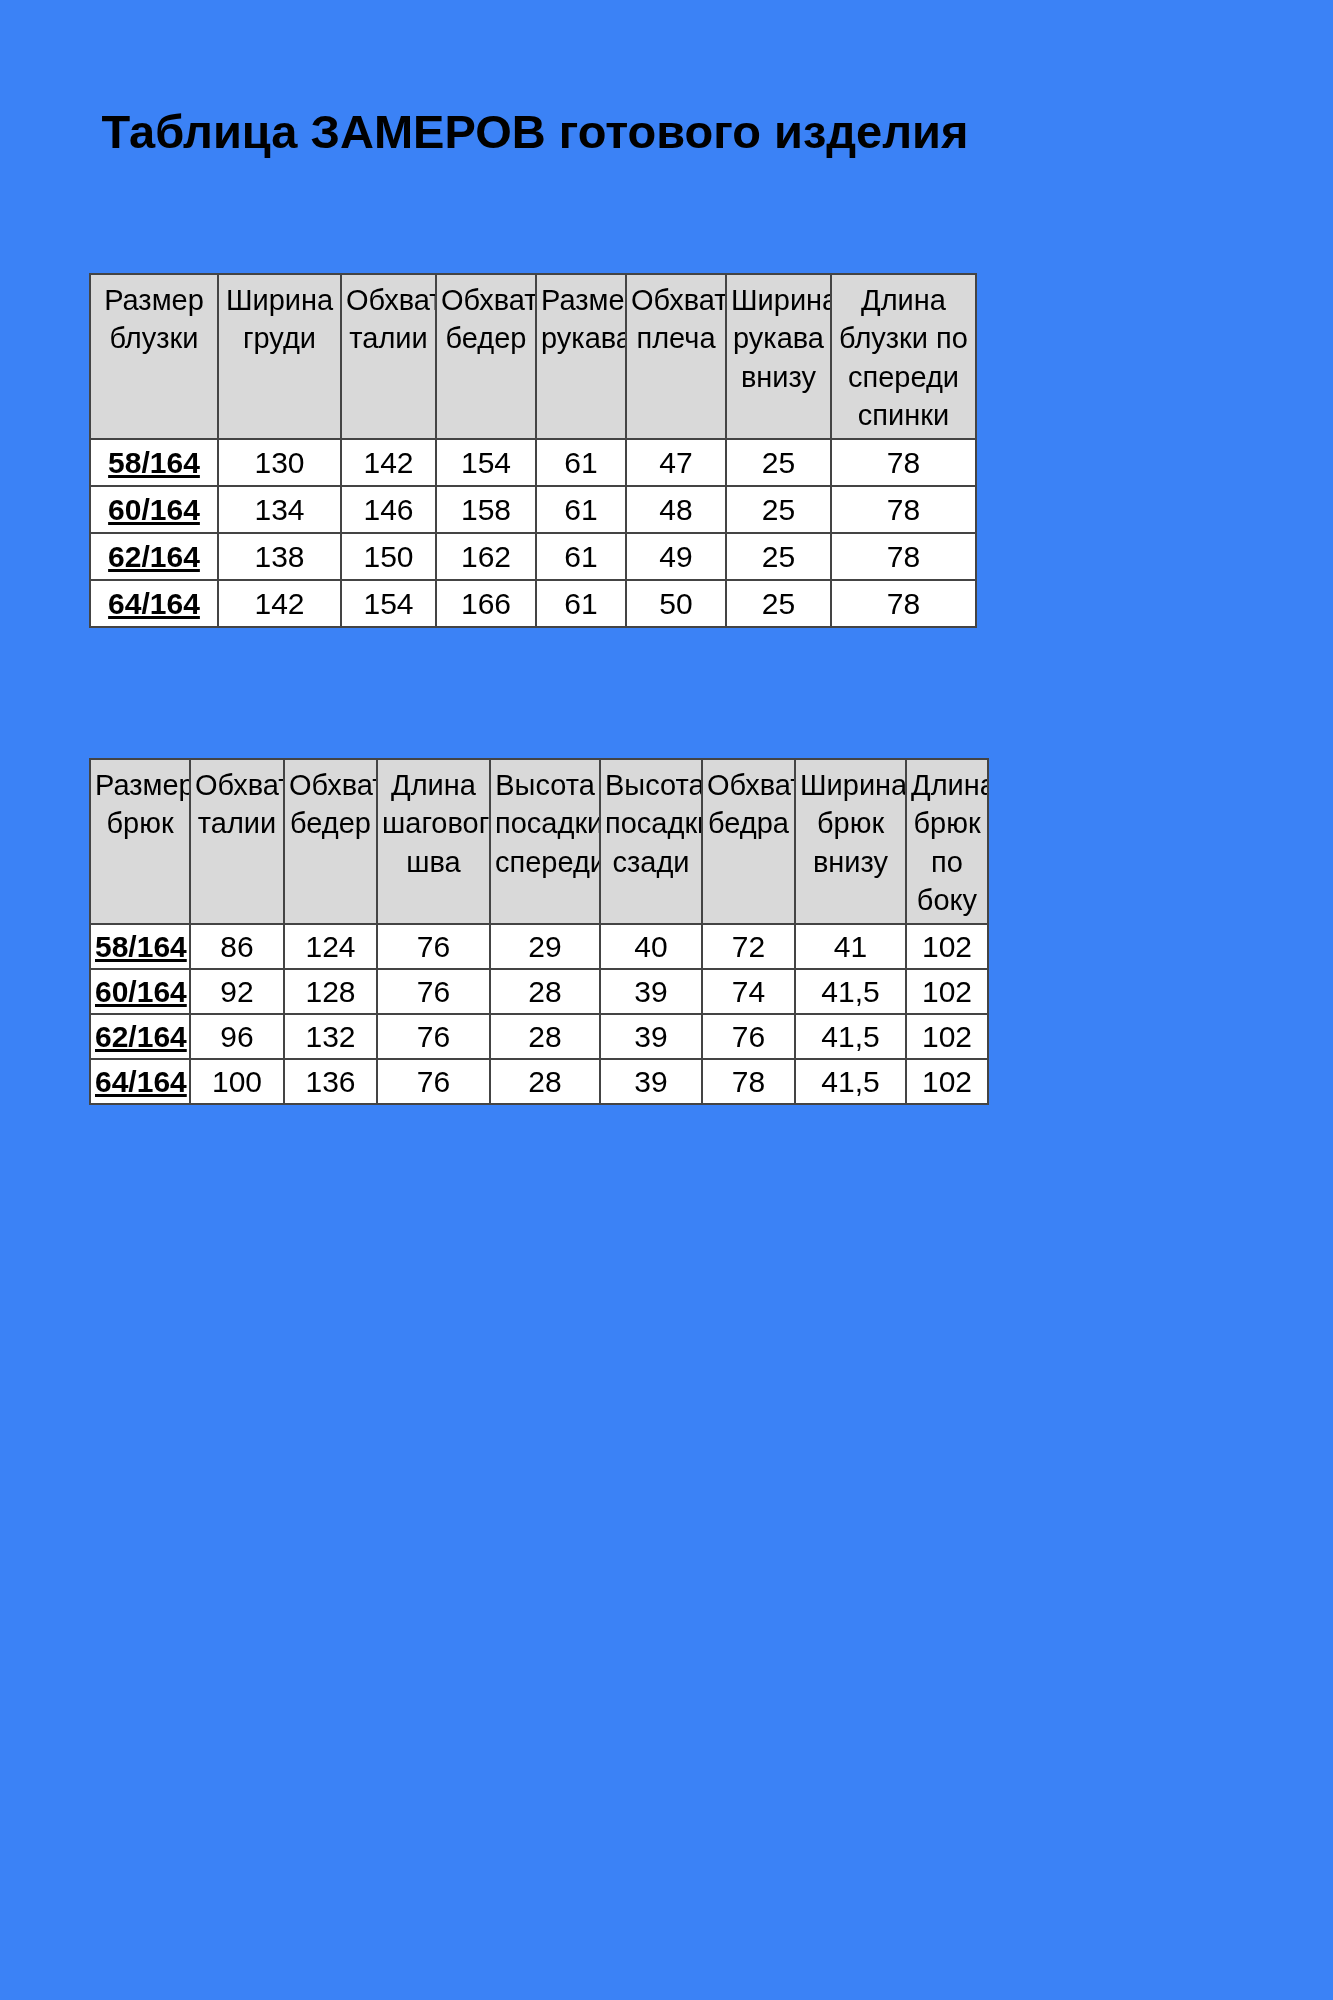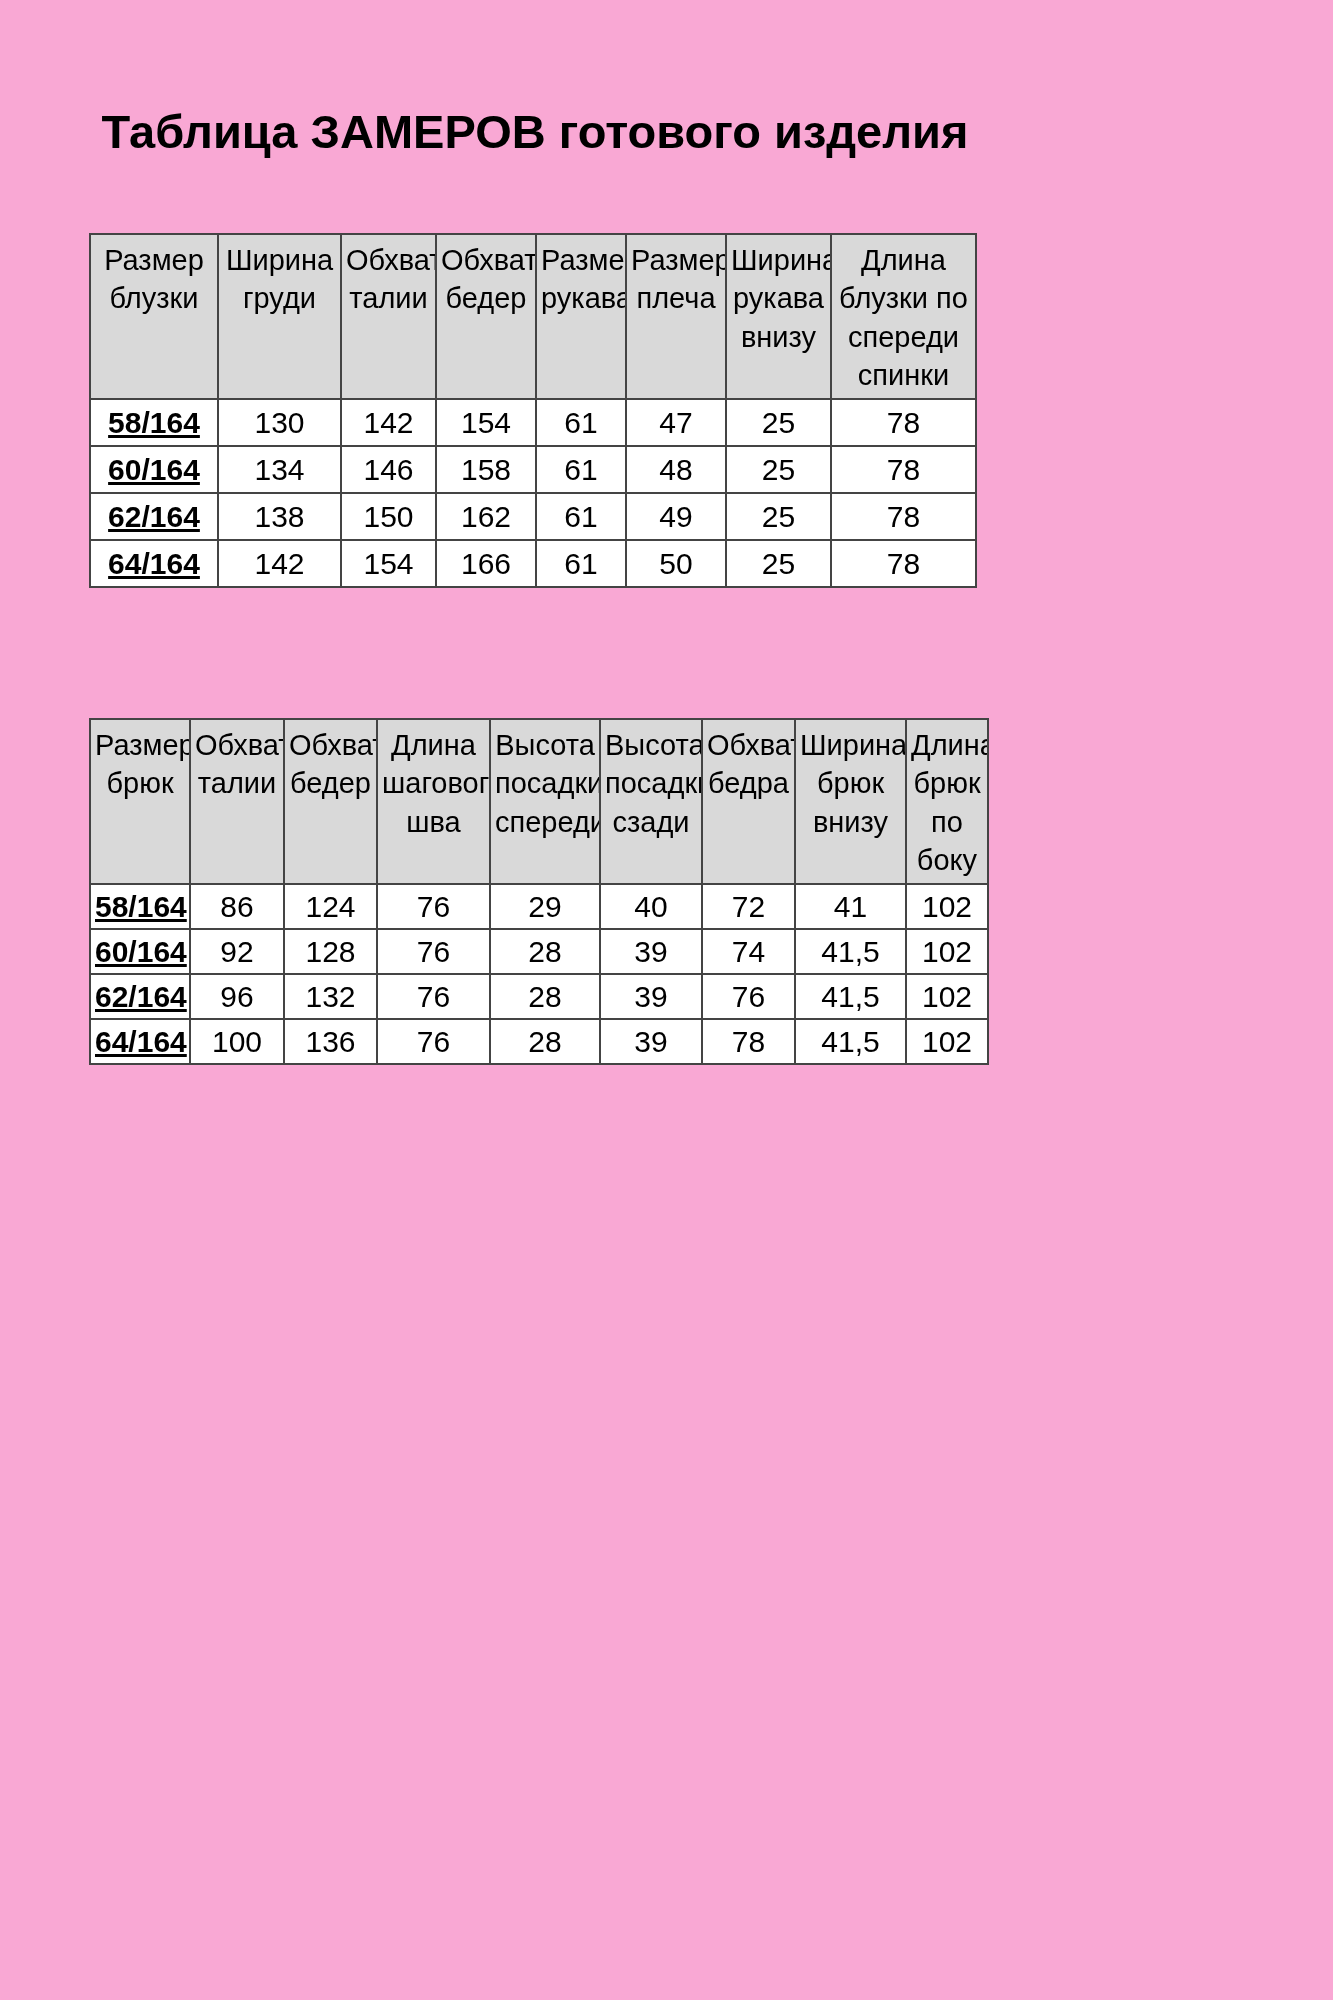--- a/index.html
+++ b/index.html
@@ -4,21 +4,21 @@
 <style>
   html, body {
     margin: 0;
     padding: 0;
     background: #ffffff;
   }
   .page {
     position: relative;
     width: 1333px;
     min-height: 2000px;
-    background: #f9a8d4;
+    background: #3b82f6;
     font-family: "Liberation Sans", sans-serif;
     color: #000000;
     overflow: hidden;
   }
   .page-title {
     margin: 0;
     padding-top: 104px;
     width: 980px;
     margin-left: 45px;
     text-align: center;
@@ -26,21 +26,21 @@
     font-weight: 700;
     letter-spacing: 0px;
     color: #000000;
   }
   .tbl {
     border-collapse: collapse;
     table-layout: fixed;
     margin-left: 89px;
     font-size: 29px;
   }
-  .tbl-blouse { margin-top: 74px; width: 886px; }
+  .tbl-blouse { margin-top: 114px; width: 886px; }
   .tbl-trousers { margin-top: 130px; width: 898px; }
   .tbl th, .tbl td {
     border: 2px solid #444444;
     text-align: center;
     overflow: hidden;
   }
   .tbl th {
     background: #d9d9d9;
     font-weight: 400;
     vertical-align: top;
@@ -81,21 +81,21 @@
       <col style="width:105px">
         <col style="width:145px">
     </colgroup>
     <thead>
       <tr>
           <th>Размер блузки</th>
           <th>Ширина груди</th>
           <th>Обхват талии</th>
           <th>Обхват бедер</th>
           <th>Размер рукава</th>
-          <th>Размер плеча</th>
+          <th>Обхват плеча</th>
           <th>Ширина рукава внизу</th>
           <th>Длина блузки по спереди спинки</th>
         </tr>
     </thead>
     <tbody>
         <tr>
           <td class="size-cell">58/164</td>
           <td class="value-cell">130</td>
           <td class="value-cell">142</td>
           <td class="value-cell">154</td>

